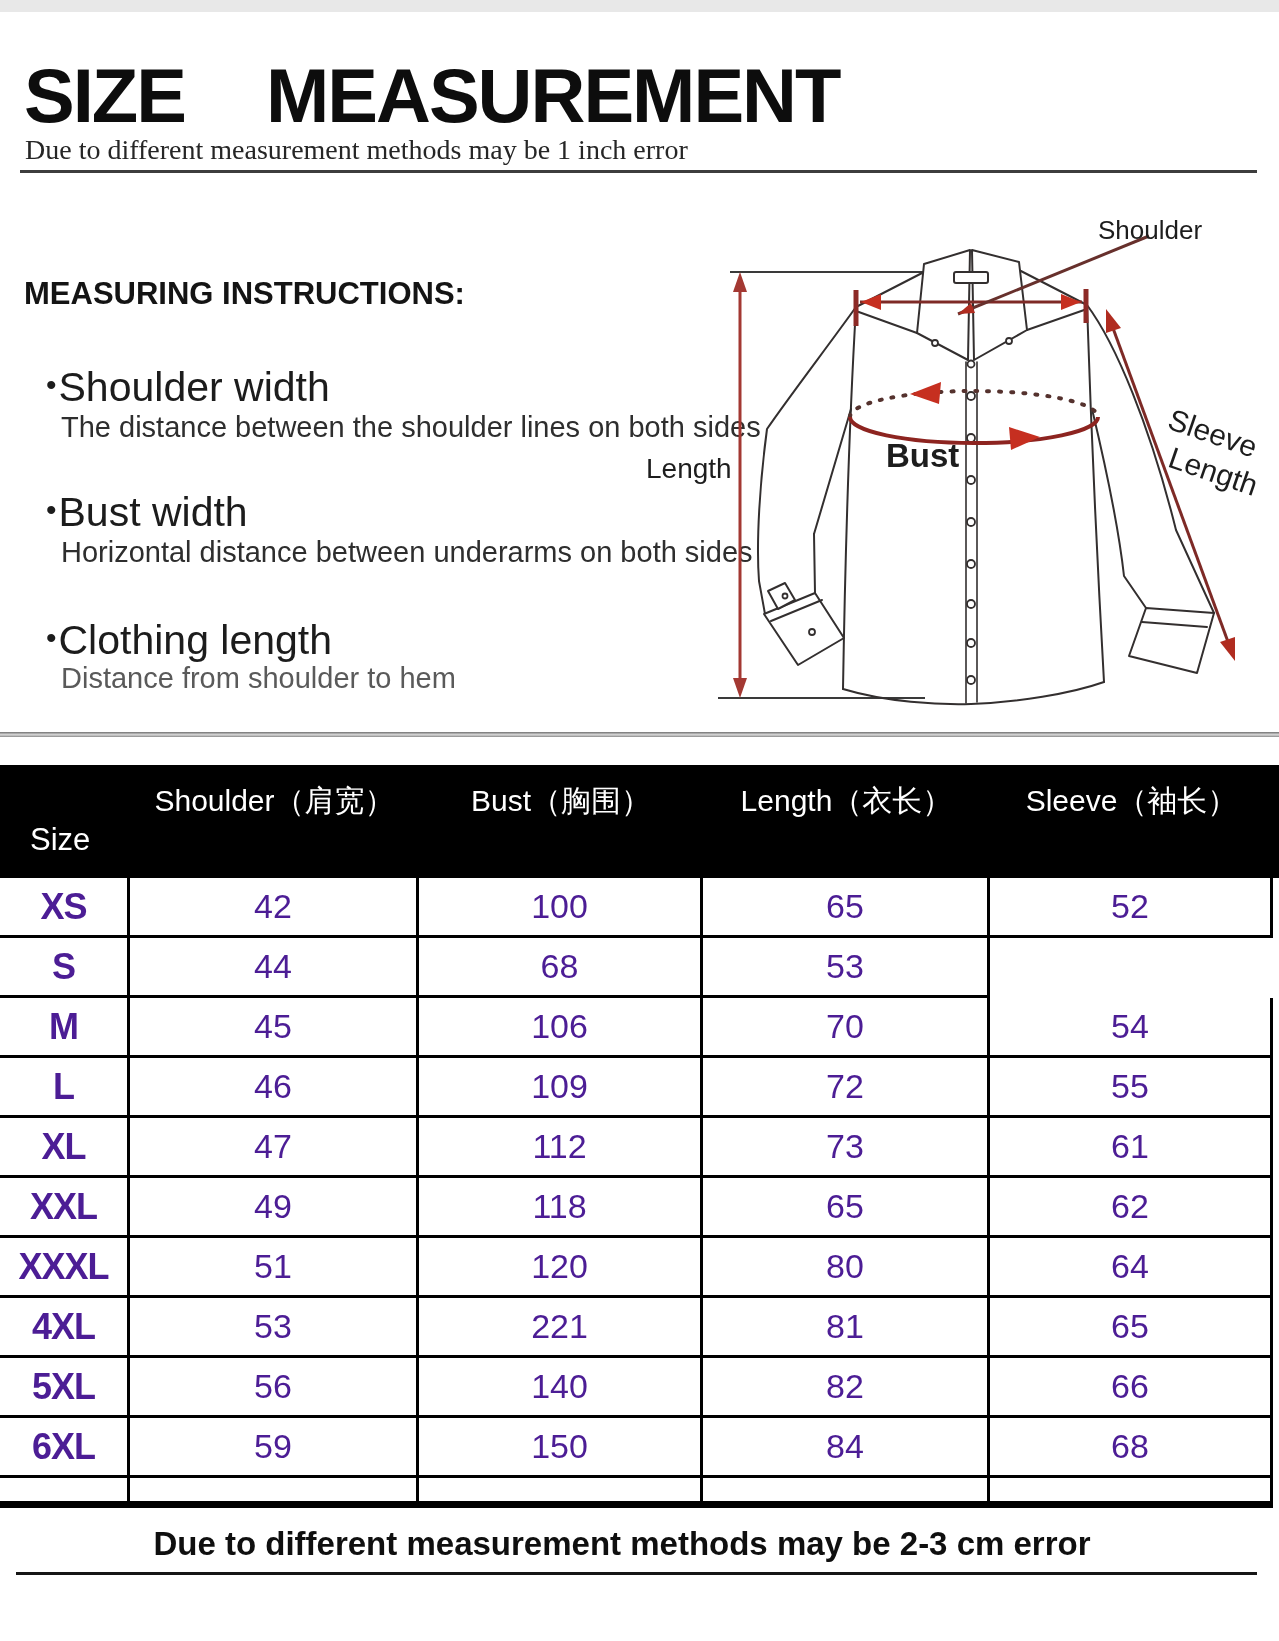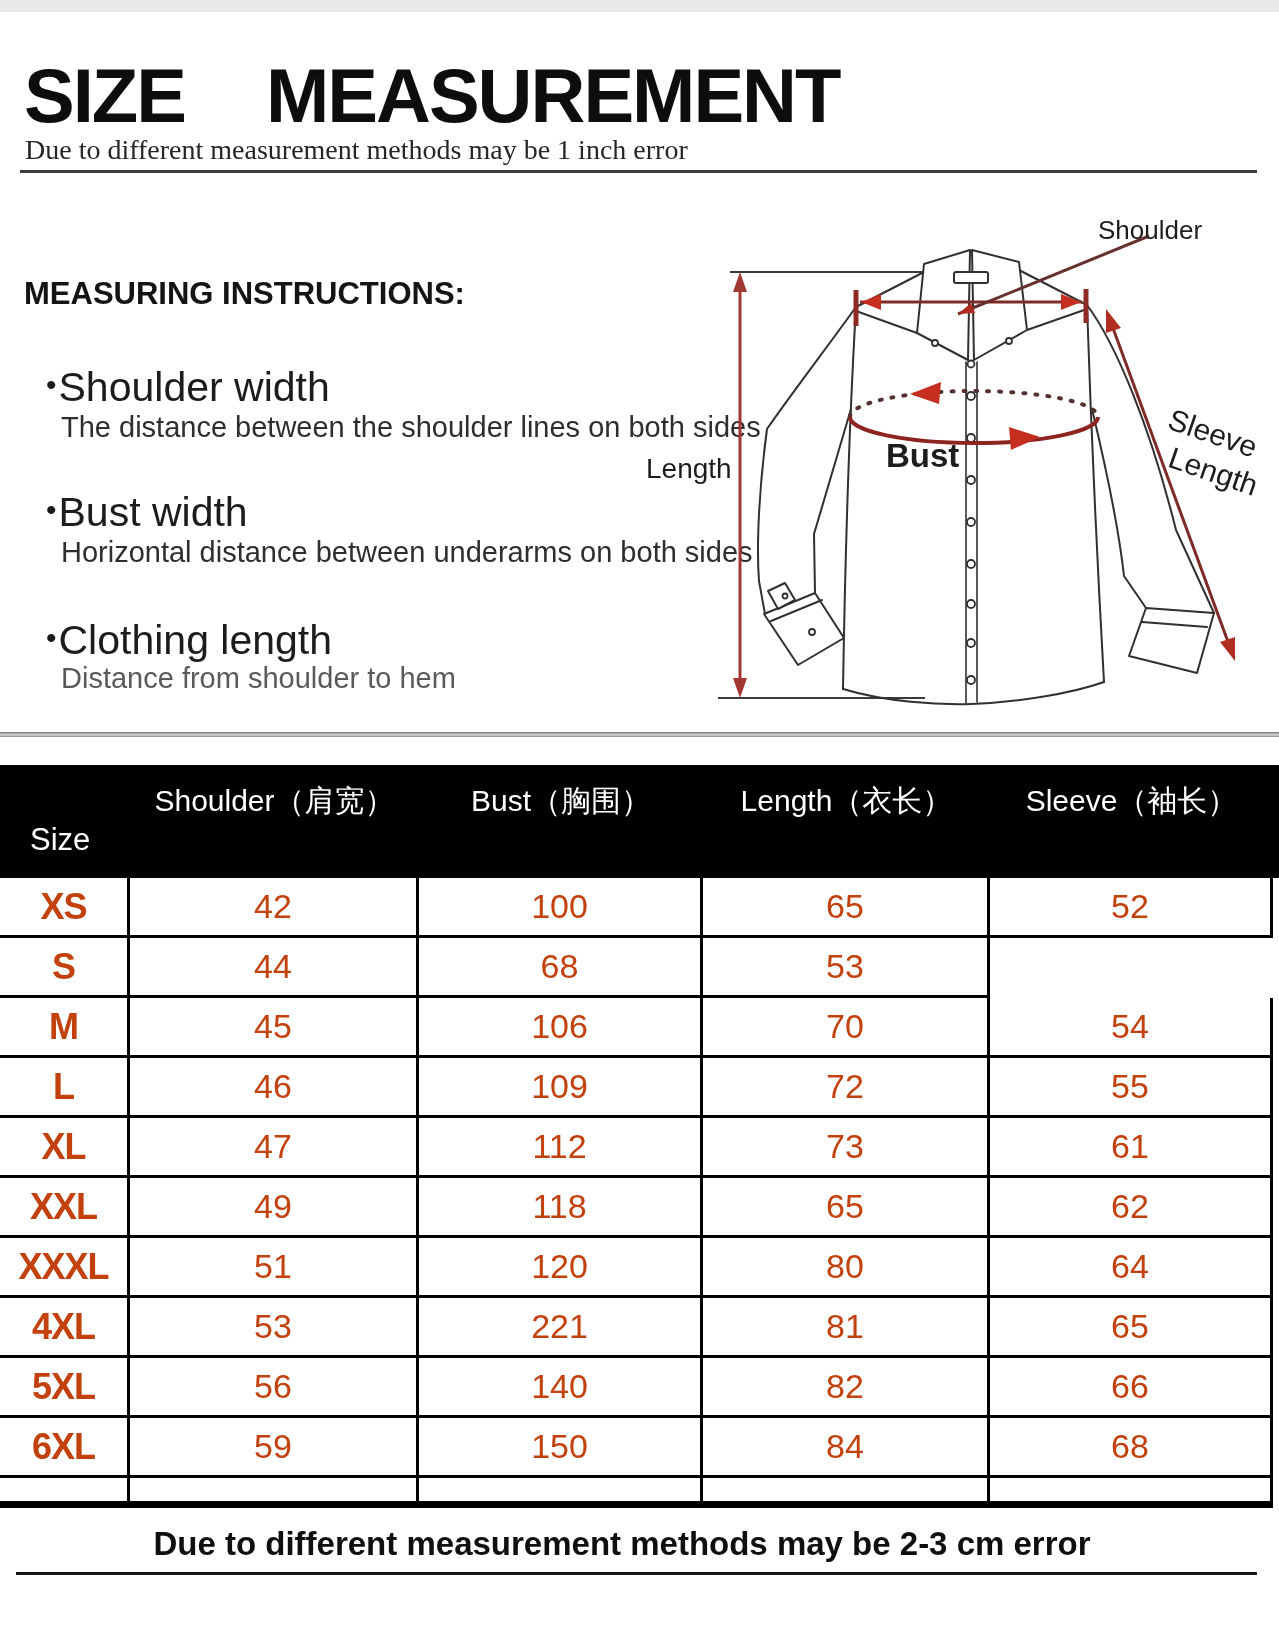--- a/index.html
+++ b/index.html
@@ -48,21 +48,21 @@
   .hcell{
     color:#fff;font-size:30px;display:flex;align-items:center;justify-content:center;
     position:relative;top:-20px;white-space:nowrap;text-align:right;
   }
   .hcell.size{justify-content:flex-start;padding-left:30px;top:18px;font-size:31px;}
   .tbody{position:absolute;left:0;top:866px;width:1273px;}
   .trow{display:grid;grid-template-columns:130px 289px 284px 287px 283px;height:60px;}
   .tcell{
     box-sizing:border-box;border-right:3px solid #000;border-bottom:3px solid #000;
     display:flex;align-items:center;justify-content:center;
-    font-size:34px;color:#c2410c;
+    font-size:34px;color:#4c1d95;
   }
   .tcell.c0{font-weight:700;font-size:36px;letter-spacing:-1px;}
   .stub-row{display:grid;grid-template-columns:130px 289px 284px 287px 283px;height:23px;}
   .stub-cell{box-sizing:border-box;border-right:3px solid #000;}
   .thick-line{position:absolute;left:0;top:1489px;width:1273px;height:7px;background:#000;}
   
   .footnote{
     position:absolute;left:0;top:1513px;width:1244px;text-align:center;
     font-size:33px;font-weight:600;color:#0f0f0f;white-space:nowrap;
   }

